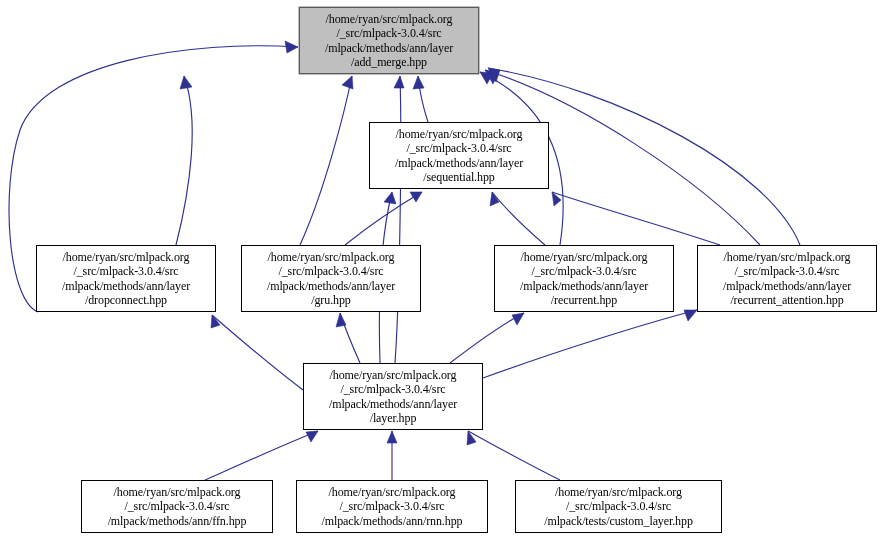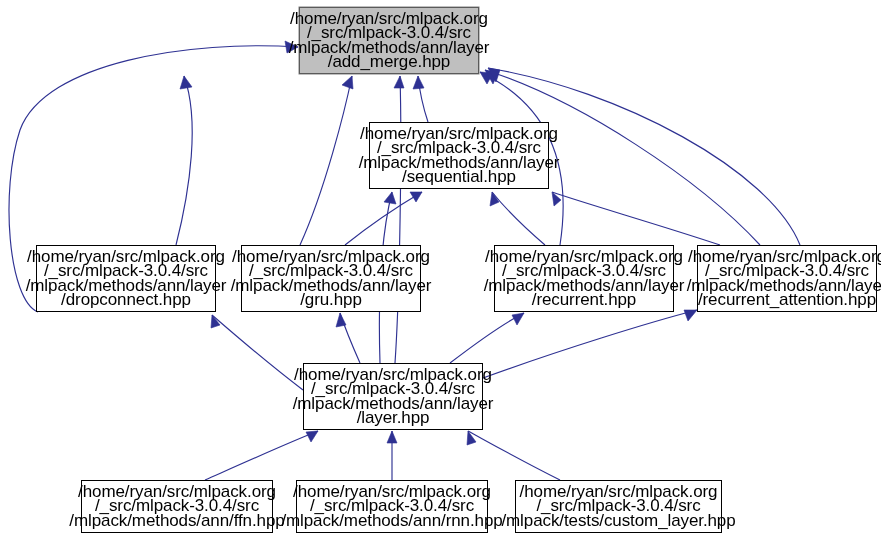--- a/index.html
+++ b/index.html
@@ -46,22 +46,22 @@
     align-items: center;
     justify-content: center;
     z-index: 5;
   }
   .node-box.root-node {
     background: #bfbfbf;
     border: 1px solid #5a5a5a;
     box-shadow: 0 0 0 0.5px #808080;
   }
   .node-label {
-    font-family: Liberation Sans, sans-serif;
-    font-size: 17px;
+    font-family: Liberation Serif, serif;
+    font-size: 12px;
     line-height: 14.4px;
     color: #000000;
     text-align: center;
     white-space: pre-line;
     letter-spacing: -0.1px;
     padding: 0 3px;
     user-select: none;
   }
 </style>
 </head>

